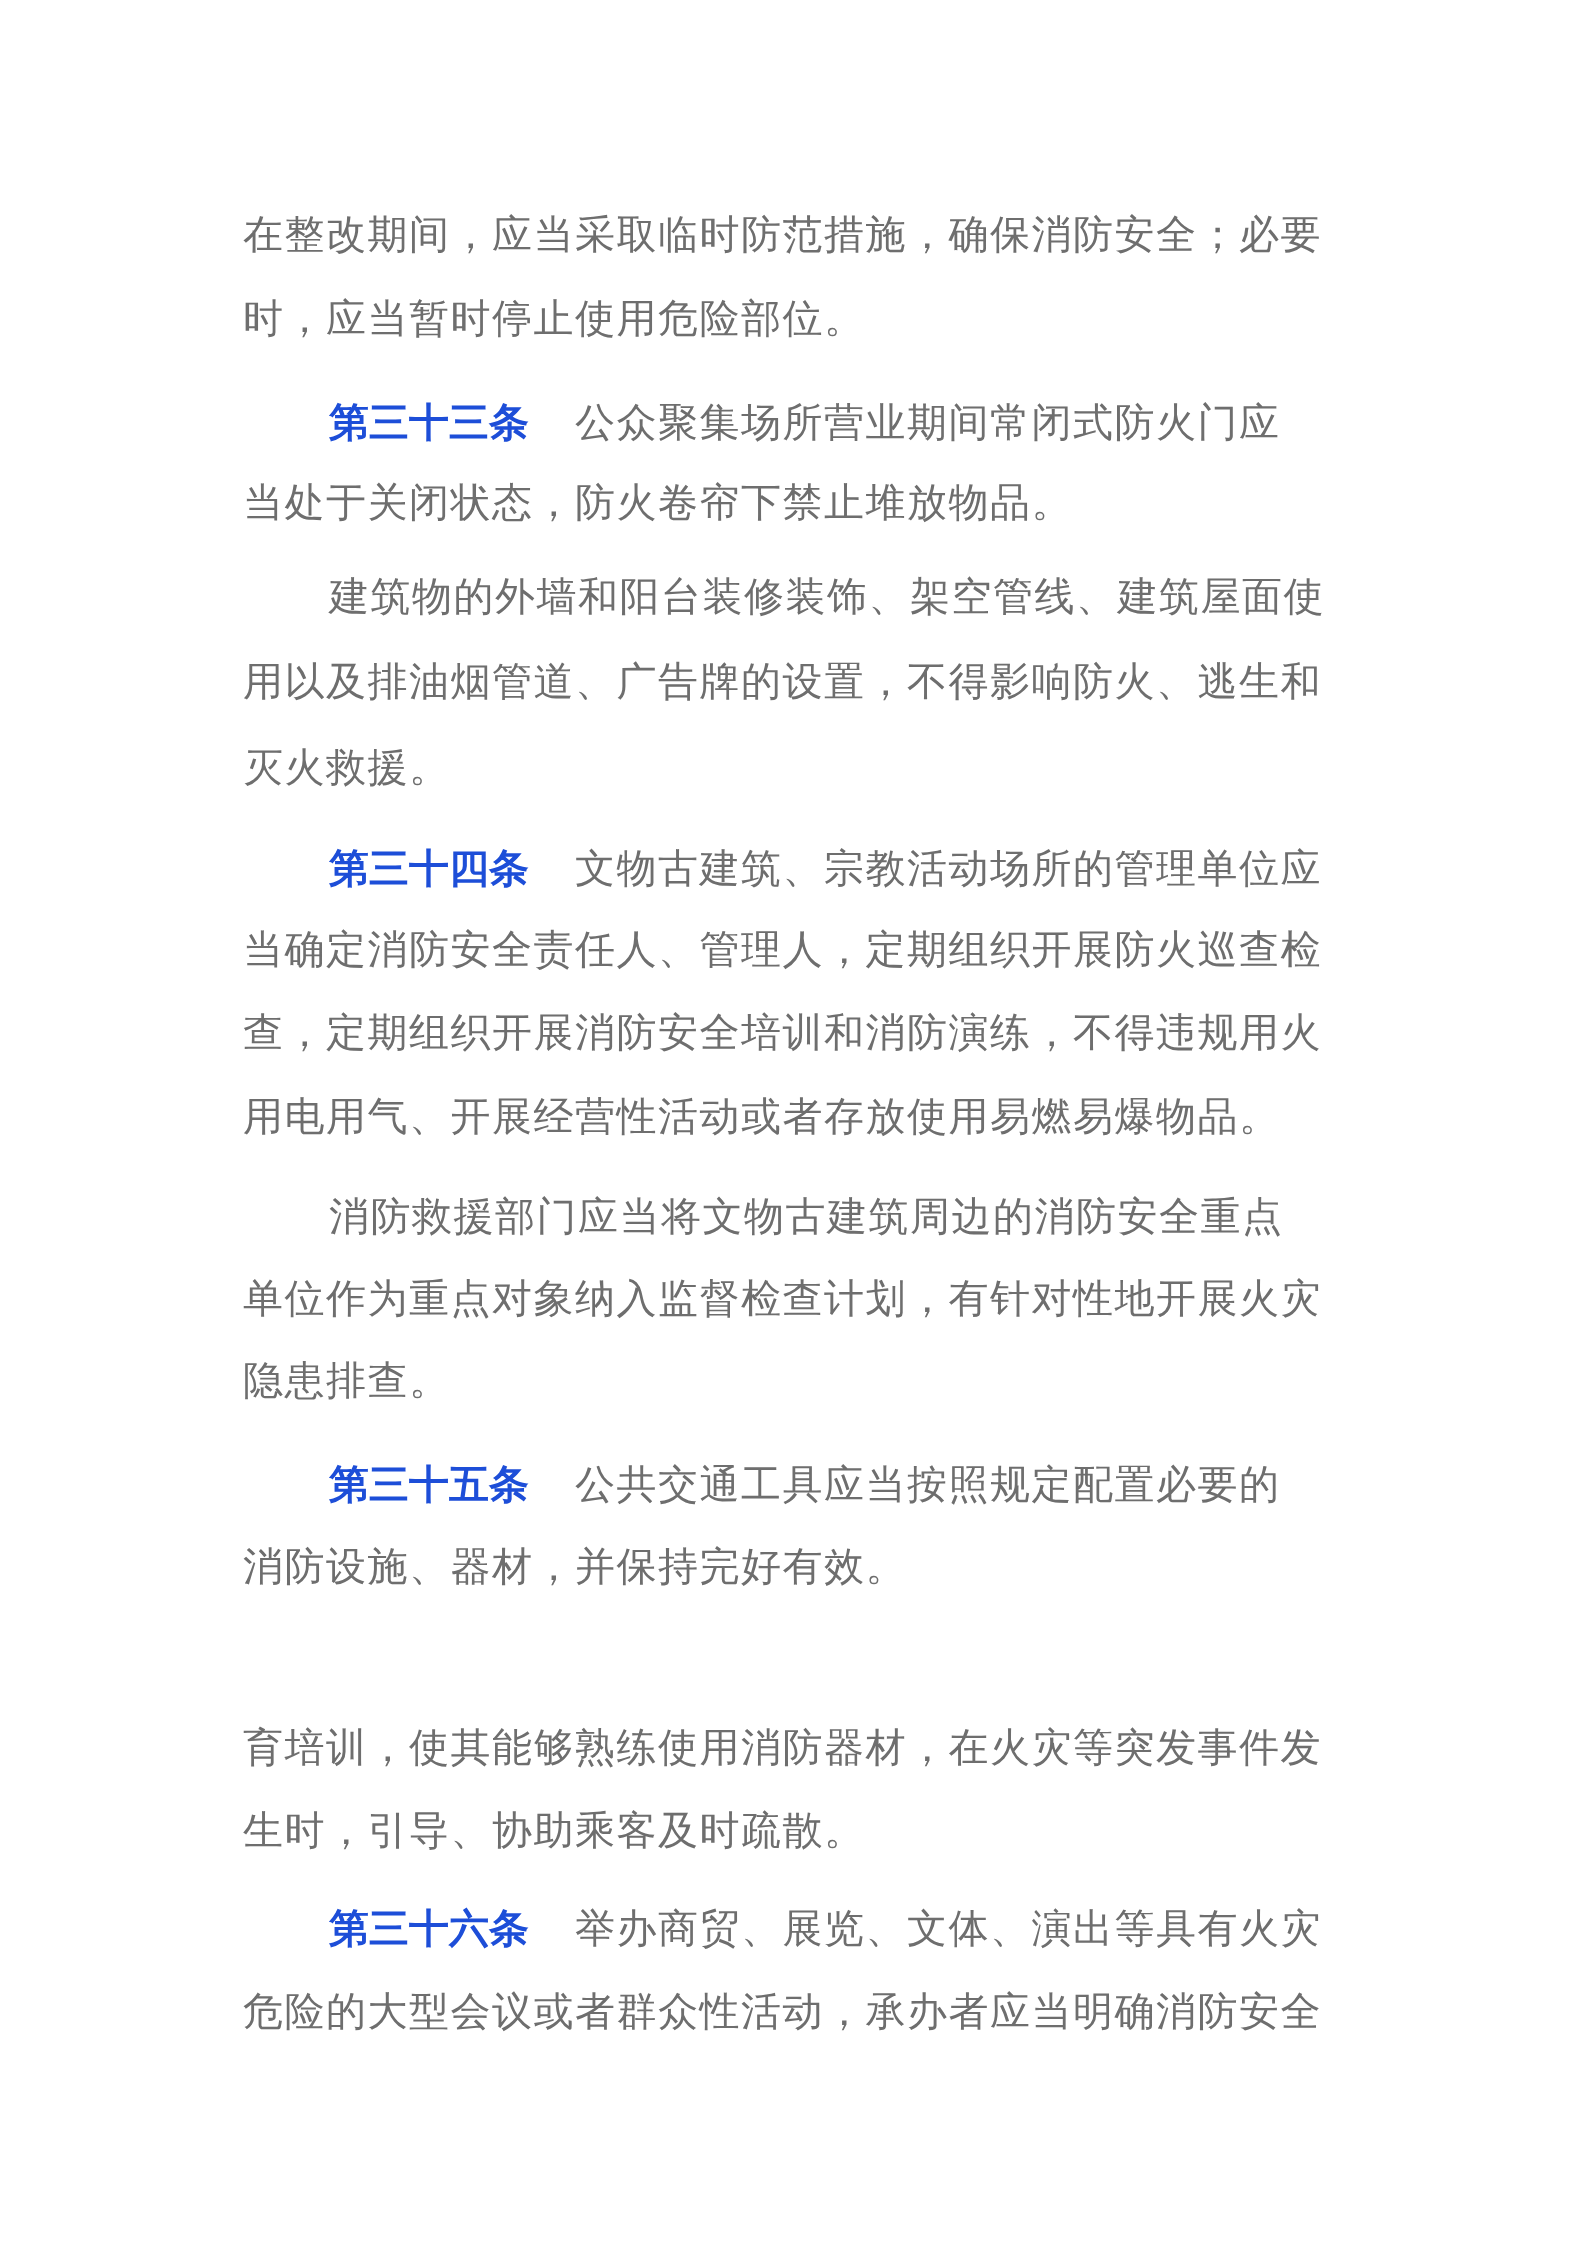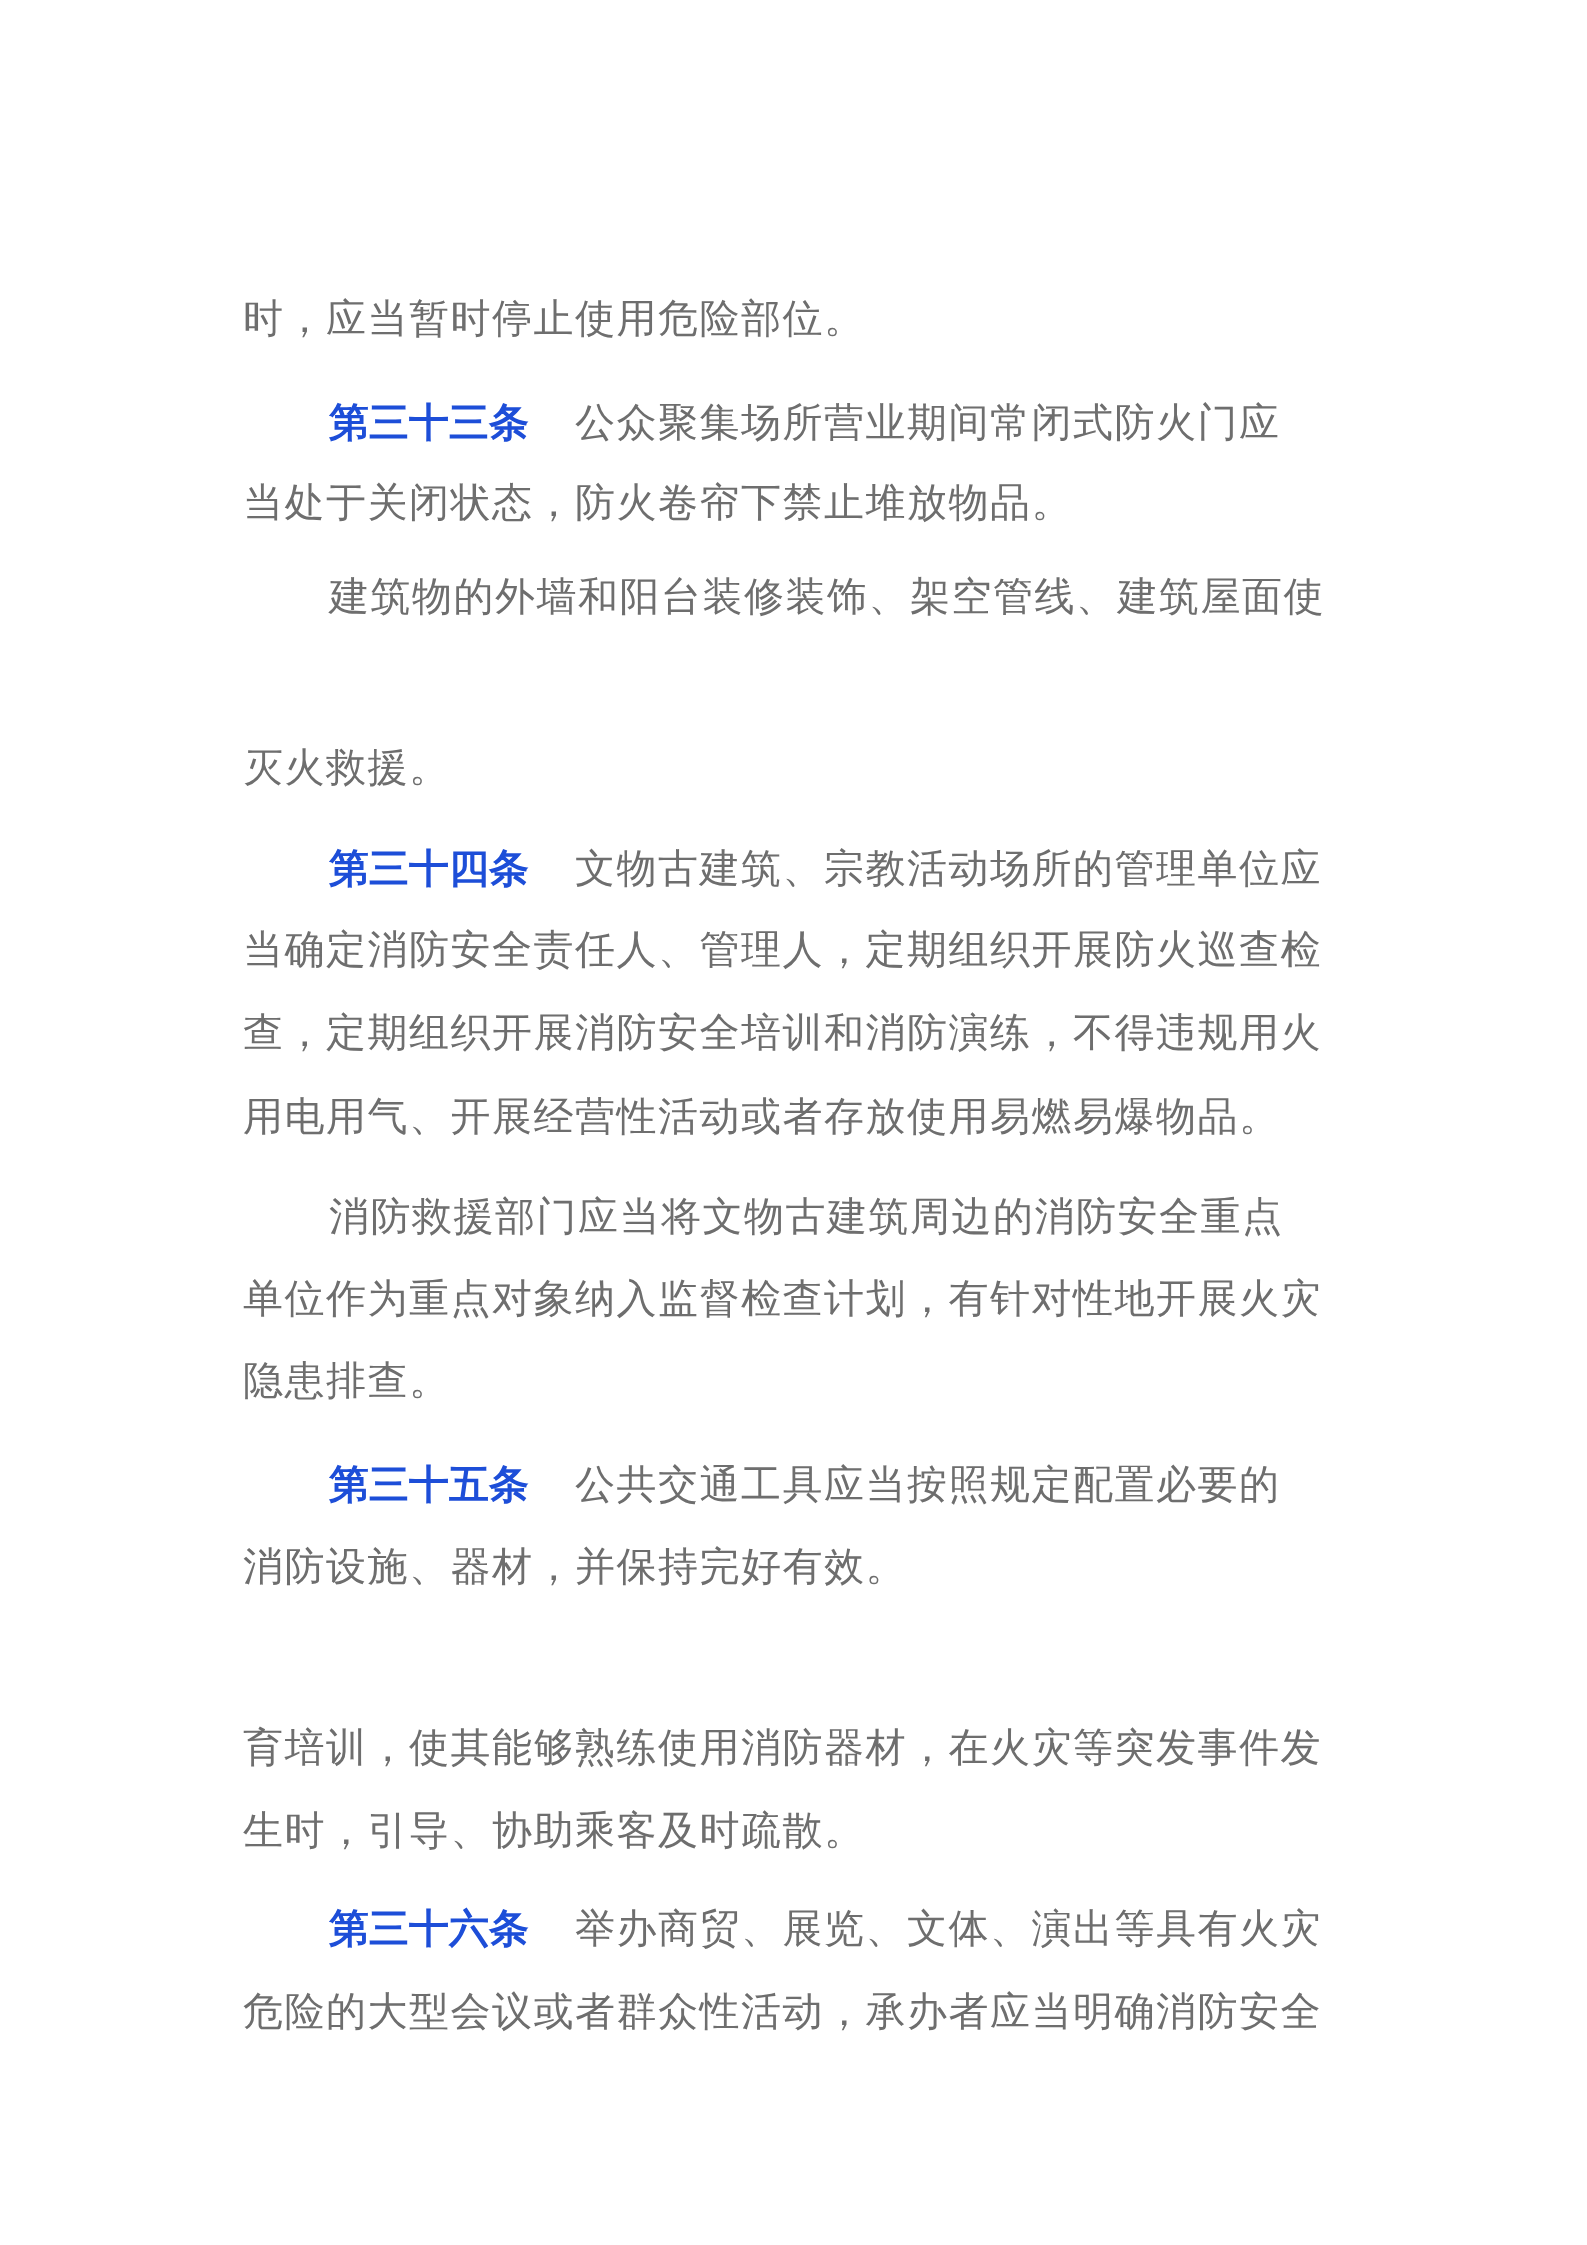--- a/index.html
+++ b/index.html
@@ -9,28 +9,30 @@
           font-family:"DejaVu Sans", "Liberation Sans", sans-serif; font-size:40px;
           color:#6e6e6e; white-space:nowrap; letter-spacing:1.5px; font-weight:300; }
   .indent { left:329px; }
   .heading { font-family:"DejaVu Sans", sans-serif; font-weight:bold; color:#1d4ed8; margin-right:46px; letter-spacing:0; }
 </style>
 </head>
 <body>
 
 <div class="page">
 
+  <div class="line" style="top:204px">在整改期间，应当采取临时防范措施，确保消防安全；必要</div>
   <div class="line" style="top:288px">时，应当暂时停止使用危险部位。</div>
 
   <div class="line indent" style="top:392px">
     <span class="heading">第三十三条</span><span>公众聚集场所营业期间常闭式防火门应</span>
   </div>
   <div class="line" style="top:472px">当处于关闭状态，防火卷帘下禁止堆放物品。</div>
 
   <div class="line indent" style="top:566px">建筑物的外墙和阳台装修装饰、架空管线、建筑屋面使</div>
+  <div class="line" style="top:651px">用以及排油烟管道、广告牌的设置，不得影响防火、逃生和</div>
   <div class="line" style="top:737px">灭火救援。</div>
 
   <div class="line indent" style="top:838px">
     <span class="heading">第三十四条</span><span>文物古建筑、宗教活动场所的管理单位应</span>
   </div>
   <div class="line" style="top:919px">当确定消防安全责任人、管理人，定期组织开展防火巡查检</div>
   <div class="line" style="top:1002px">查，定期组织开展消防安全培训和消防演练，不得违规用火</div>
   <div class="line" style="top:1086px">用电用气、开展经营性活动或者存放使用易燃易爆物品。</div>
 
   <div class="line indent" style="top:1186px">消防救援部门应当将文物古建筑周边的消防安全重点</div>

